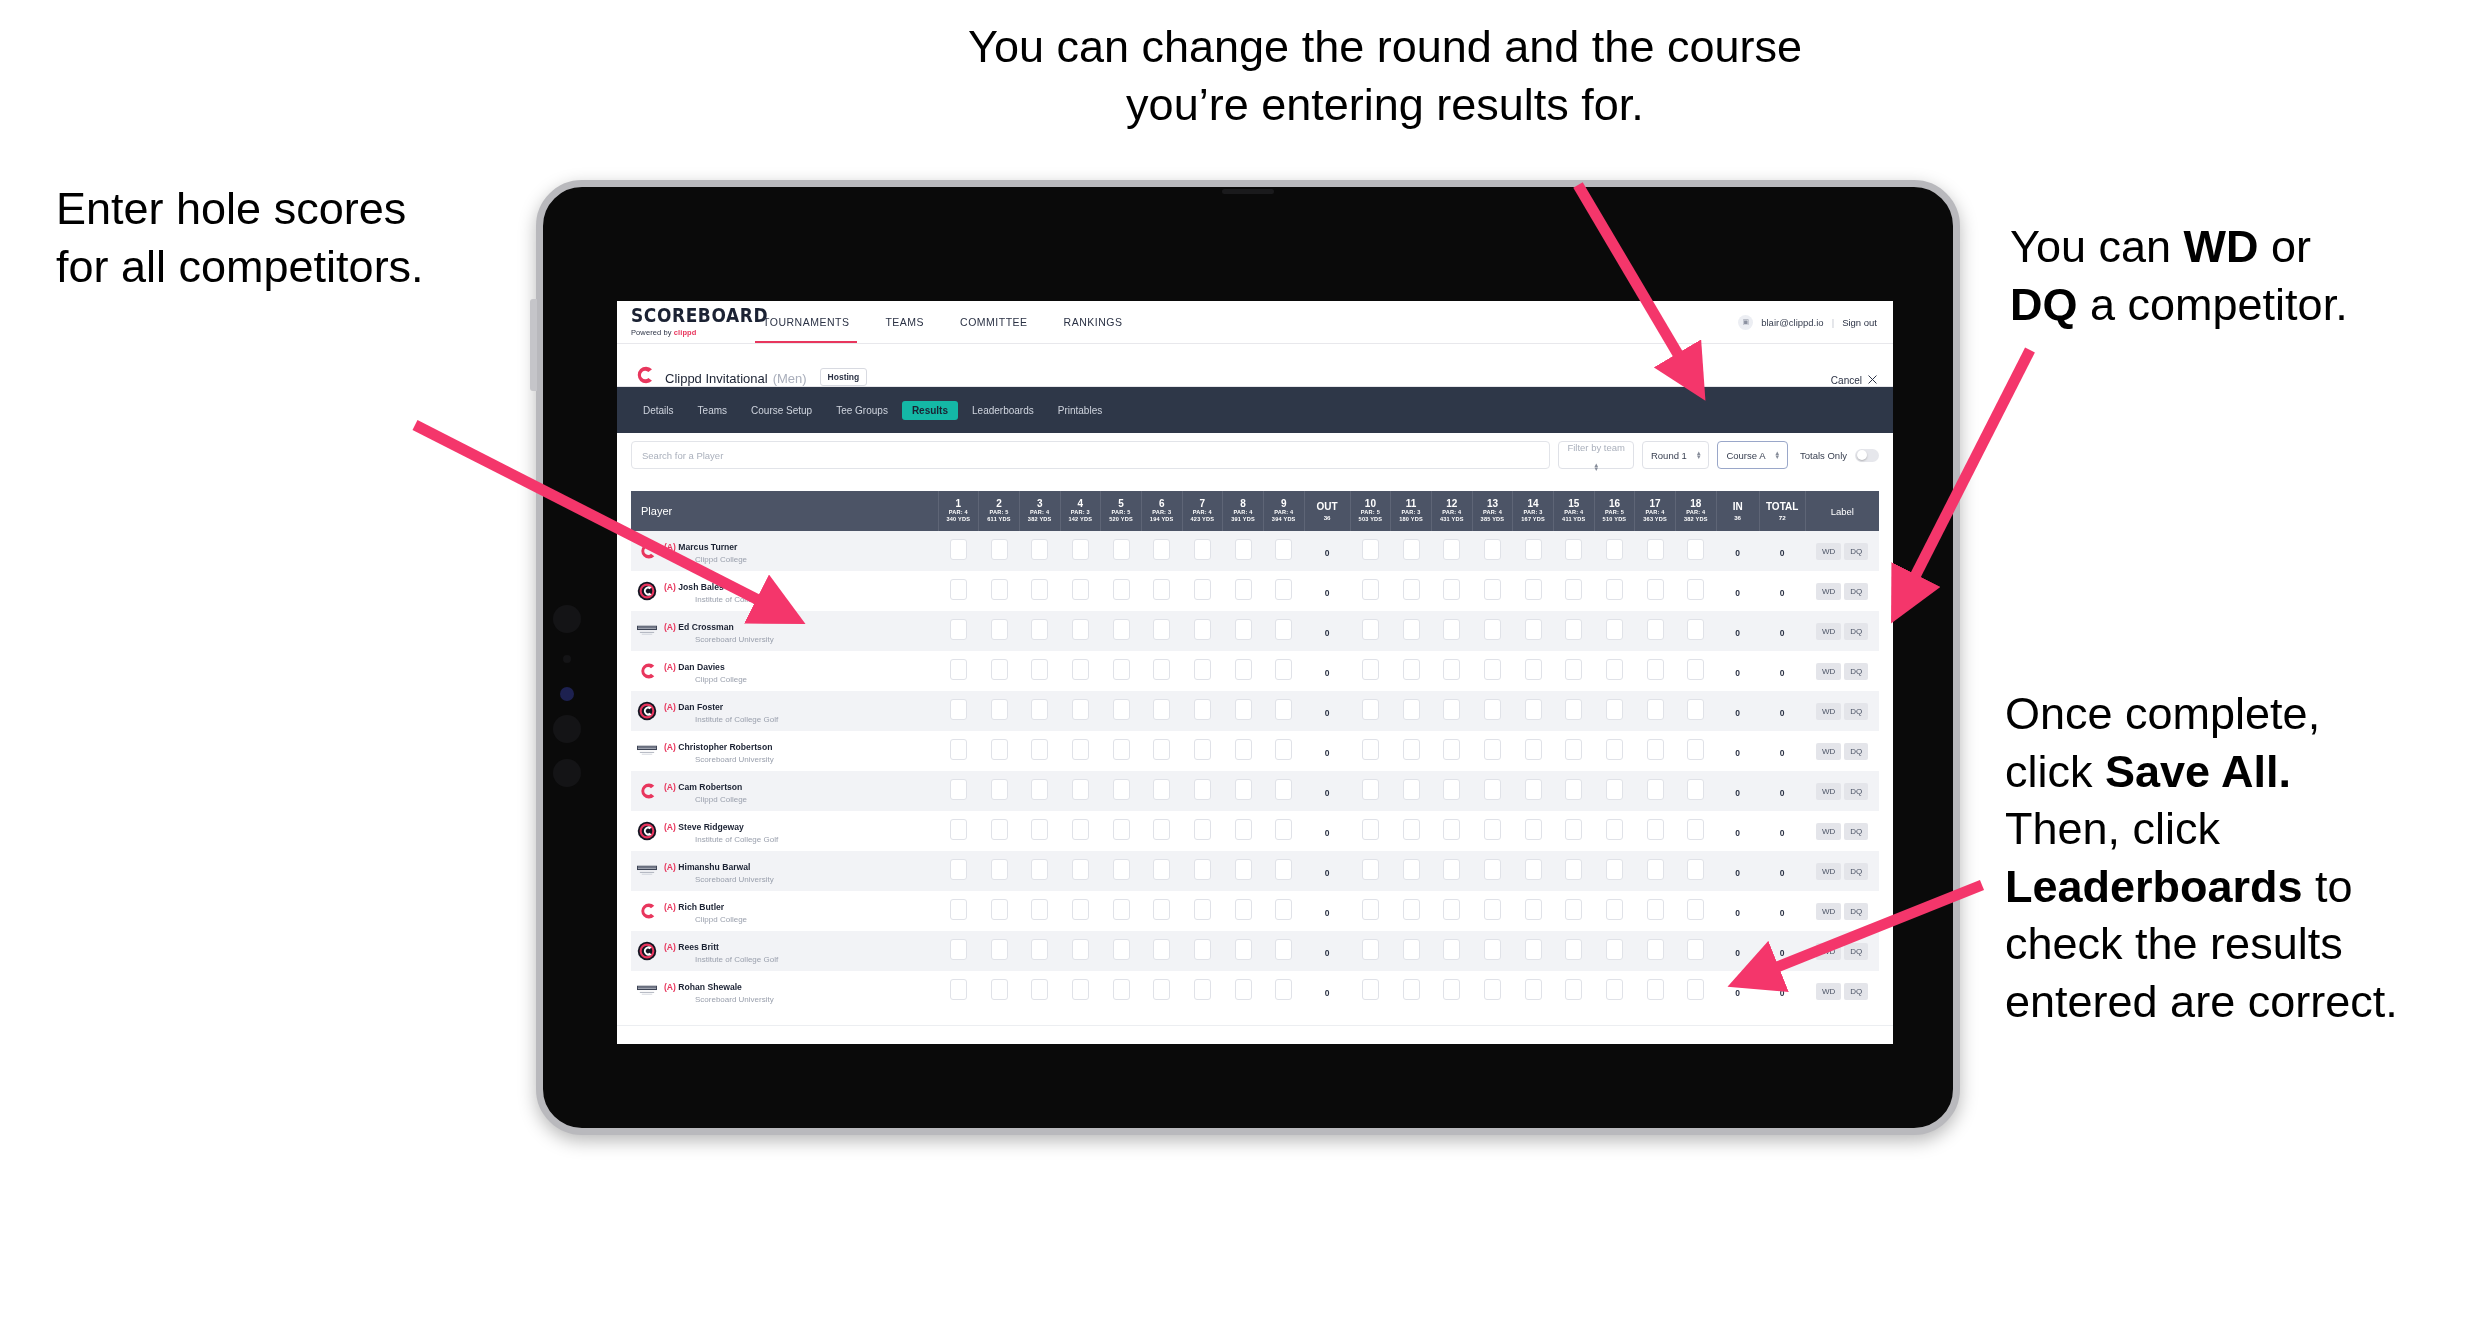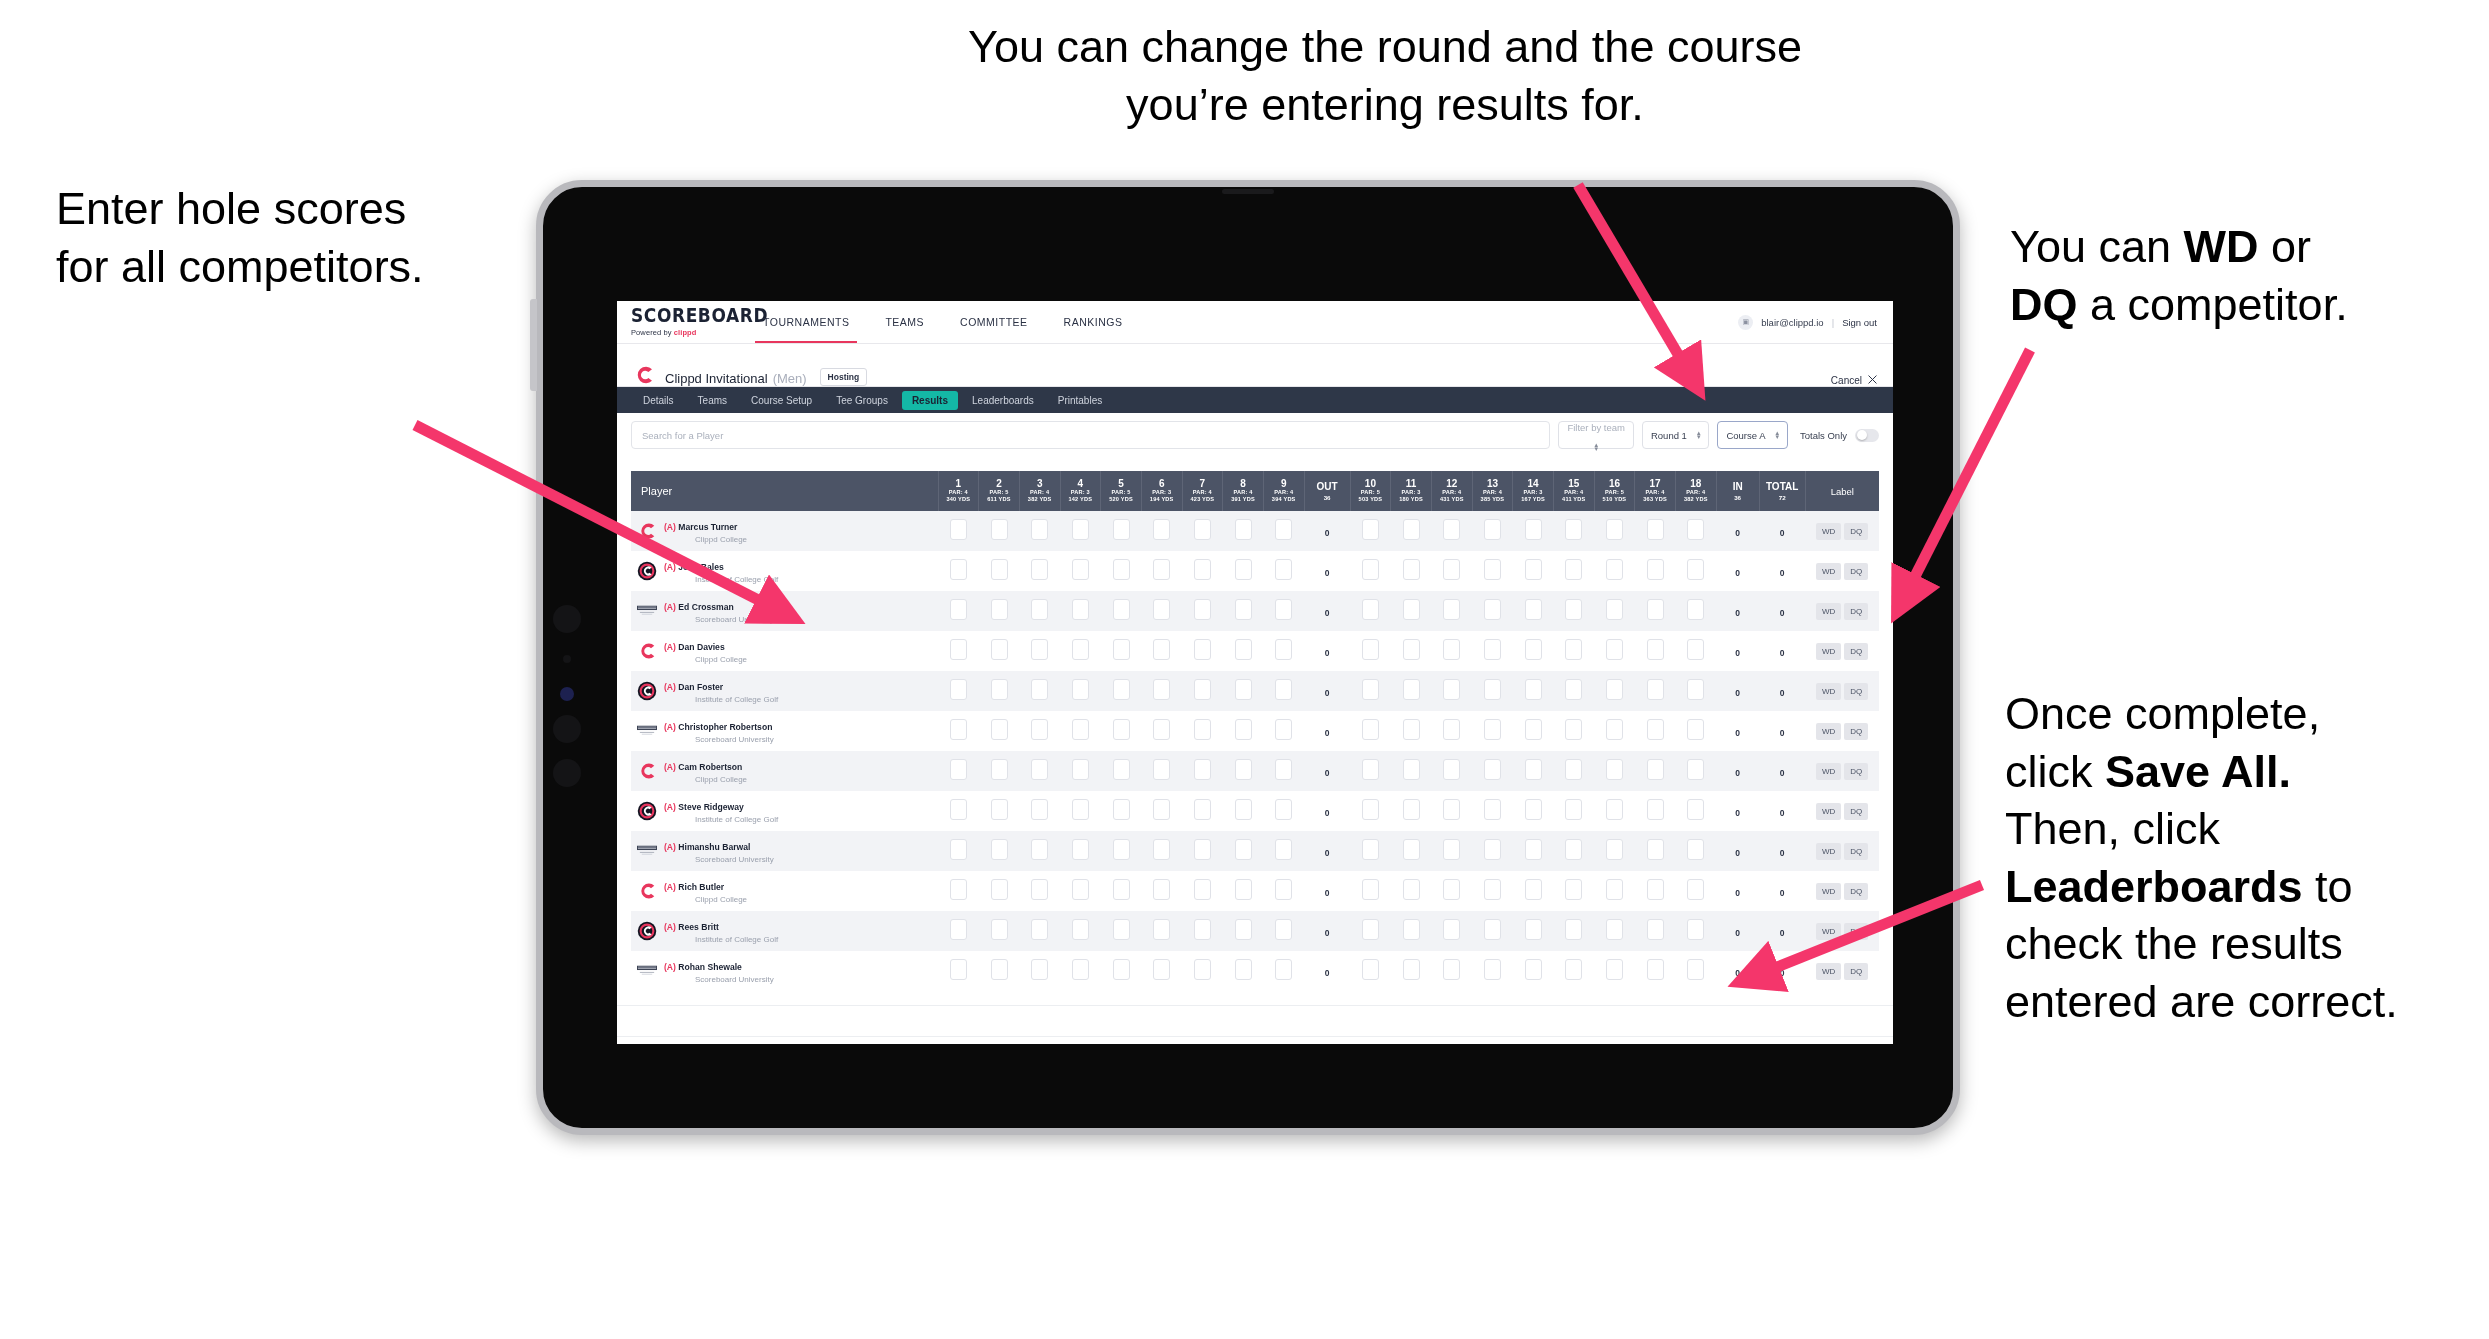--- a/index.html
+++ b/index.html
@@ -66,21 +66,21 @@
 
   
   .tbar{height:42px;background:#fff;display:flex;align-items:flex-end;padding:0 16px;border-bottom:1px solid #e6e6ea;}
   .tlogo{width:22px;height:22px;margin-right:10px;display:flex;align-items:center;justify-content:center;}
   .tname{font-size:13px;color:#1b2233;font-weight:400;}
   .tgender{font-size:13px;color:#a9aebb;margin-left:5px;}
   .hosting{margin-left:13px;border:1px solid #d8dae1;border-radius:3px;font-size:8.5px;font-weight:700;color:#2b3245;padding:3px 7px;}
   .tbar-right{margin-left:auto;display:flex;align-items:center;gap:6px;font-size:10px;color:#2b3245;cursor:pointer;}
 
   
-  .subnav{height:26px;background:#2e3748;display:flex;align-items:center;padding:0 16px;gap:4px;}
+  .subnav{height:46px;background:#2e3748;display:flex;align-items:center;padding:0 16px;gap:4px;}
   .sn-item{font-size:10px;color:#cfd4de;padding:4px 10px;border-radius:3px;cursor:pointer;}
   .sn-item.active{background:#14b8a6;color:#1b2233;font-weight:700;text-align:center;}
 
   
   .filterbar{height:44px;background:#fff;display:flex;align-items:center;padding:0 14px;gap:8px;}
   .searchbox{flex:1;height:26px;border:1px solid #e2e4e9;border-radius:4px;display:flex;align-items:center;
              padding:0 10px;font-size:9.5px;color:#aab0bc;background:#fff;}
   .selbox{height:26px;border:1px solid #dfe1e7;border-radius:4px;display:flex;align-items:center;
           padding:0 8px;font-size:9.5px;color:#3a4152;gap:10px;background:#fff;cursor:pointer;}
   .selbox.ph{color:#aab0bc;flex-direction:column;}

